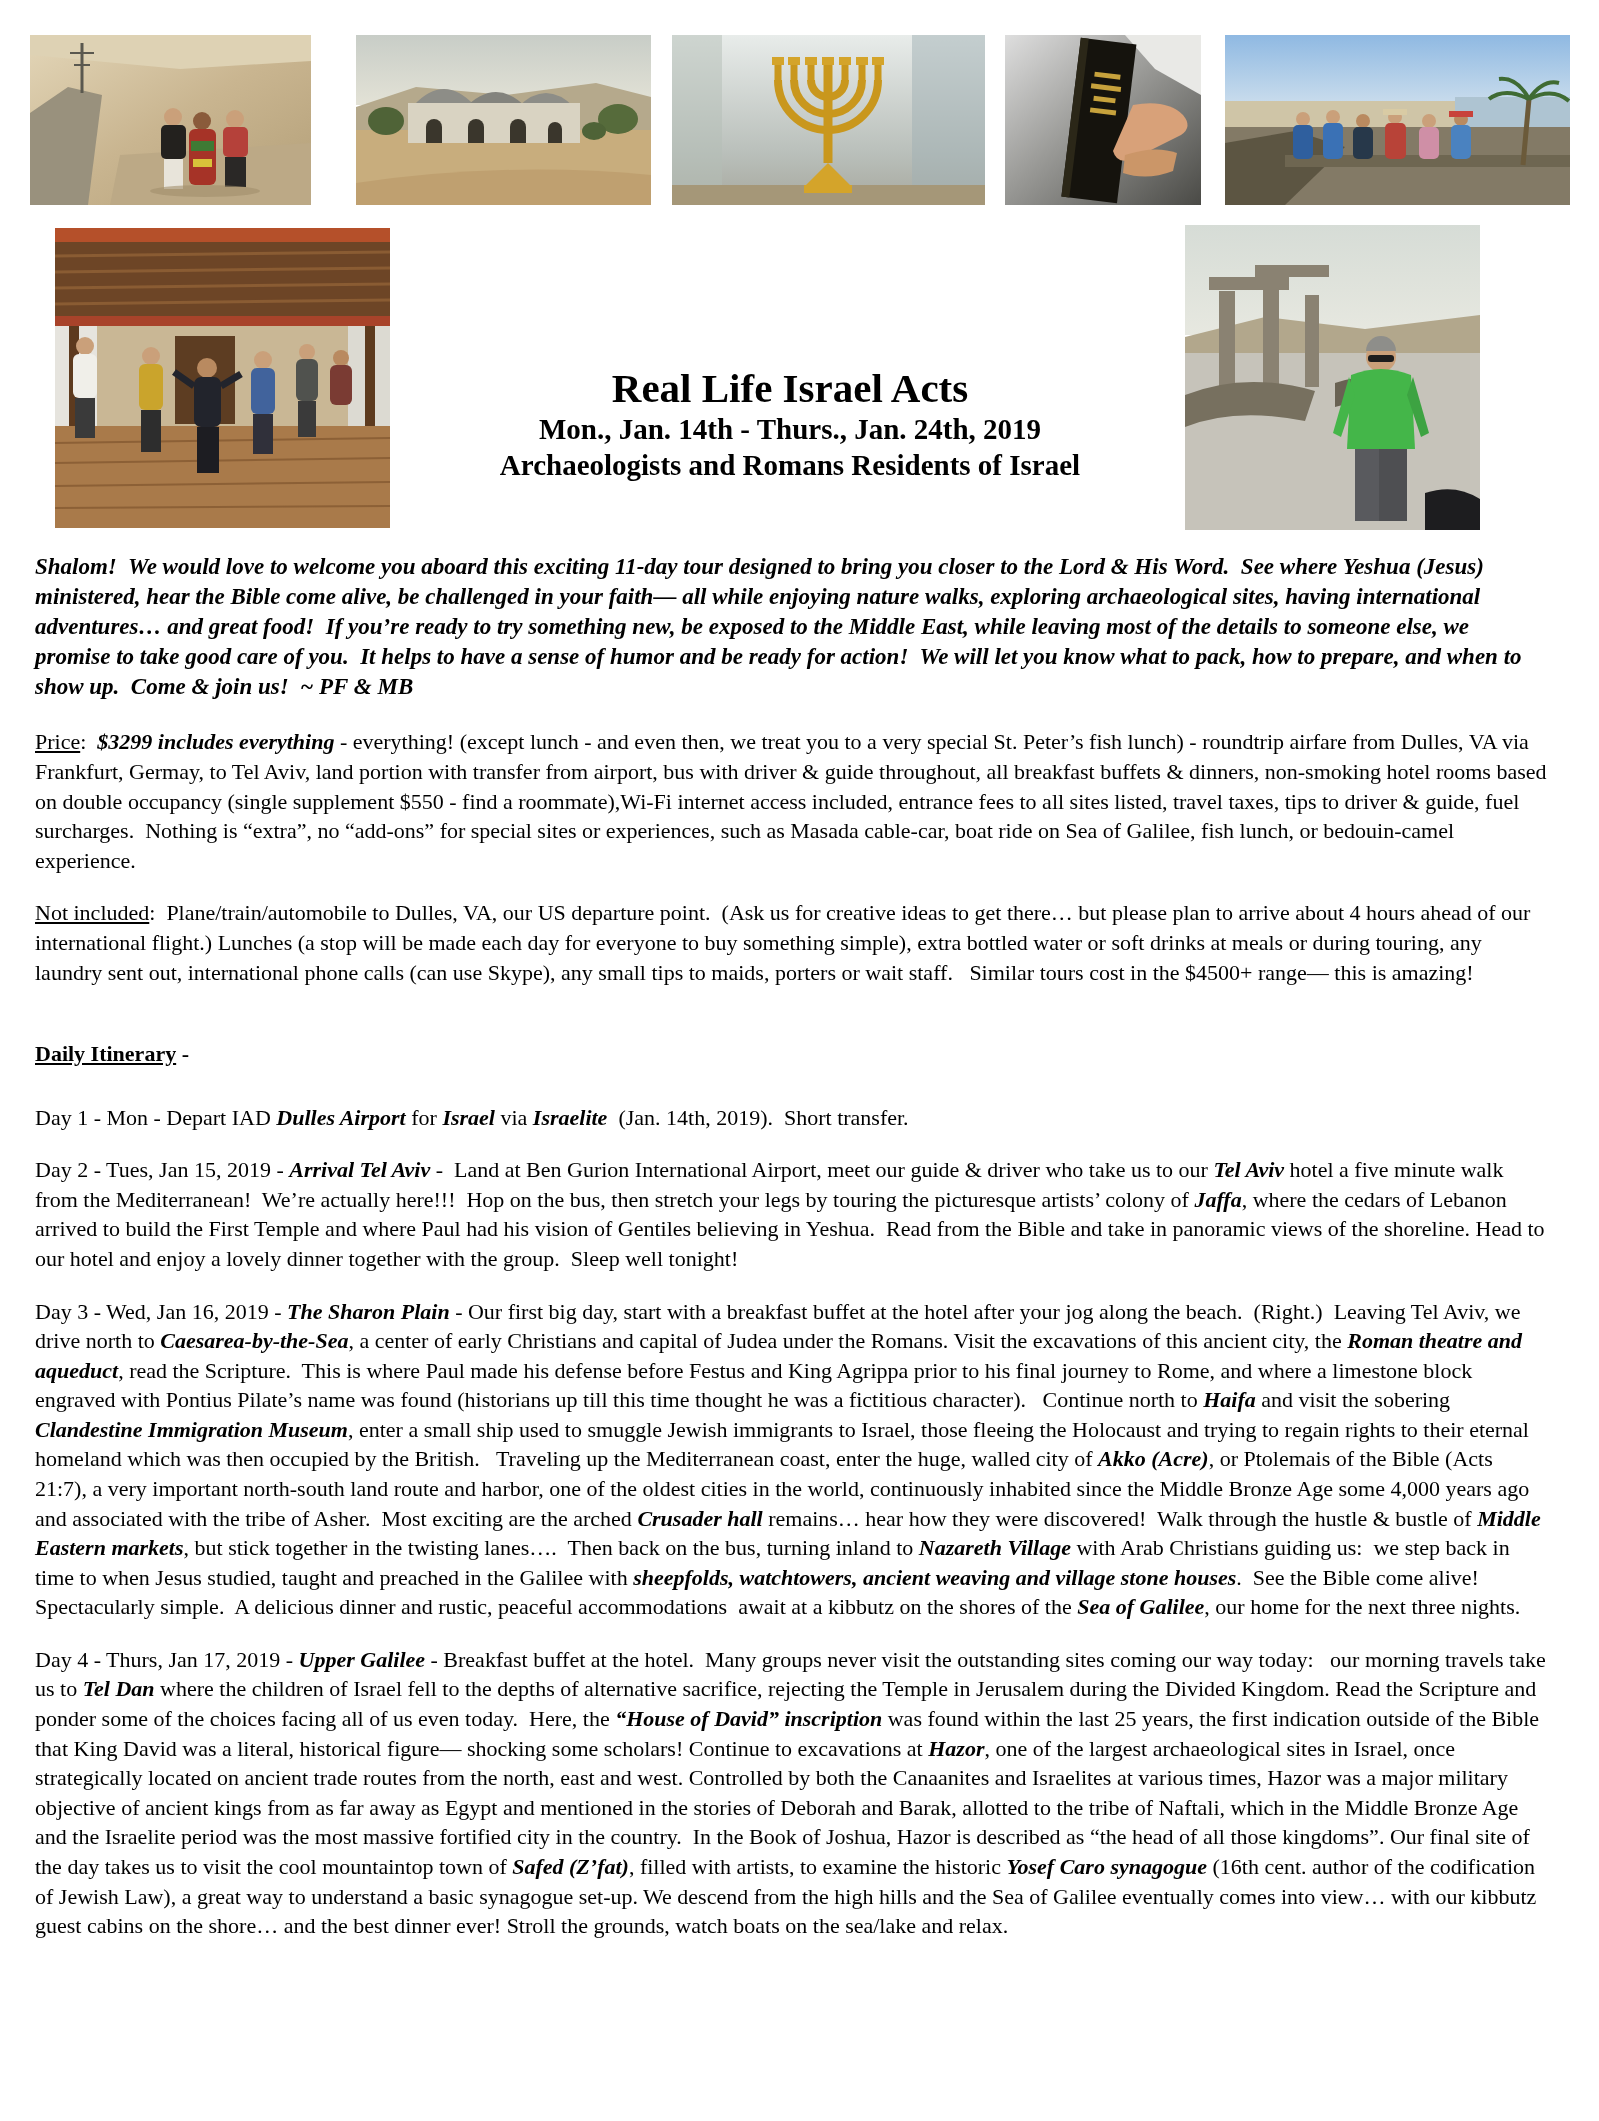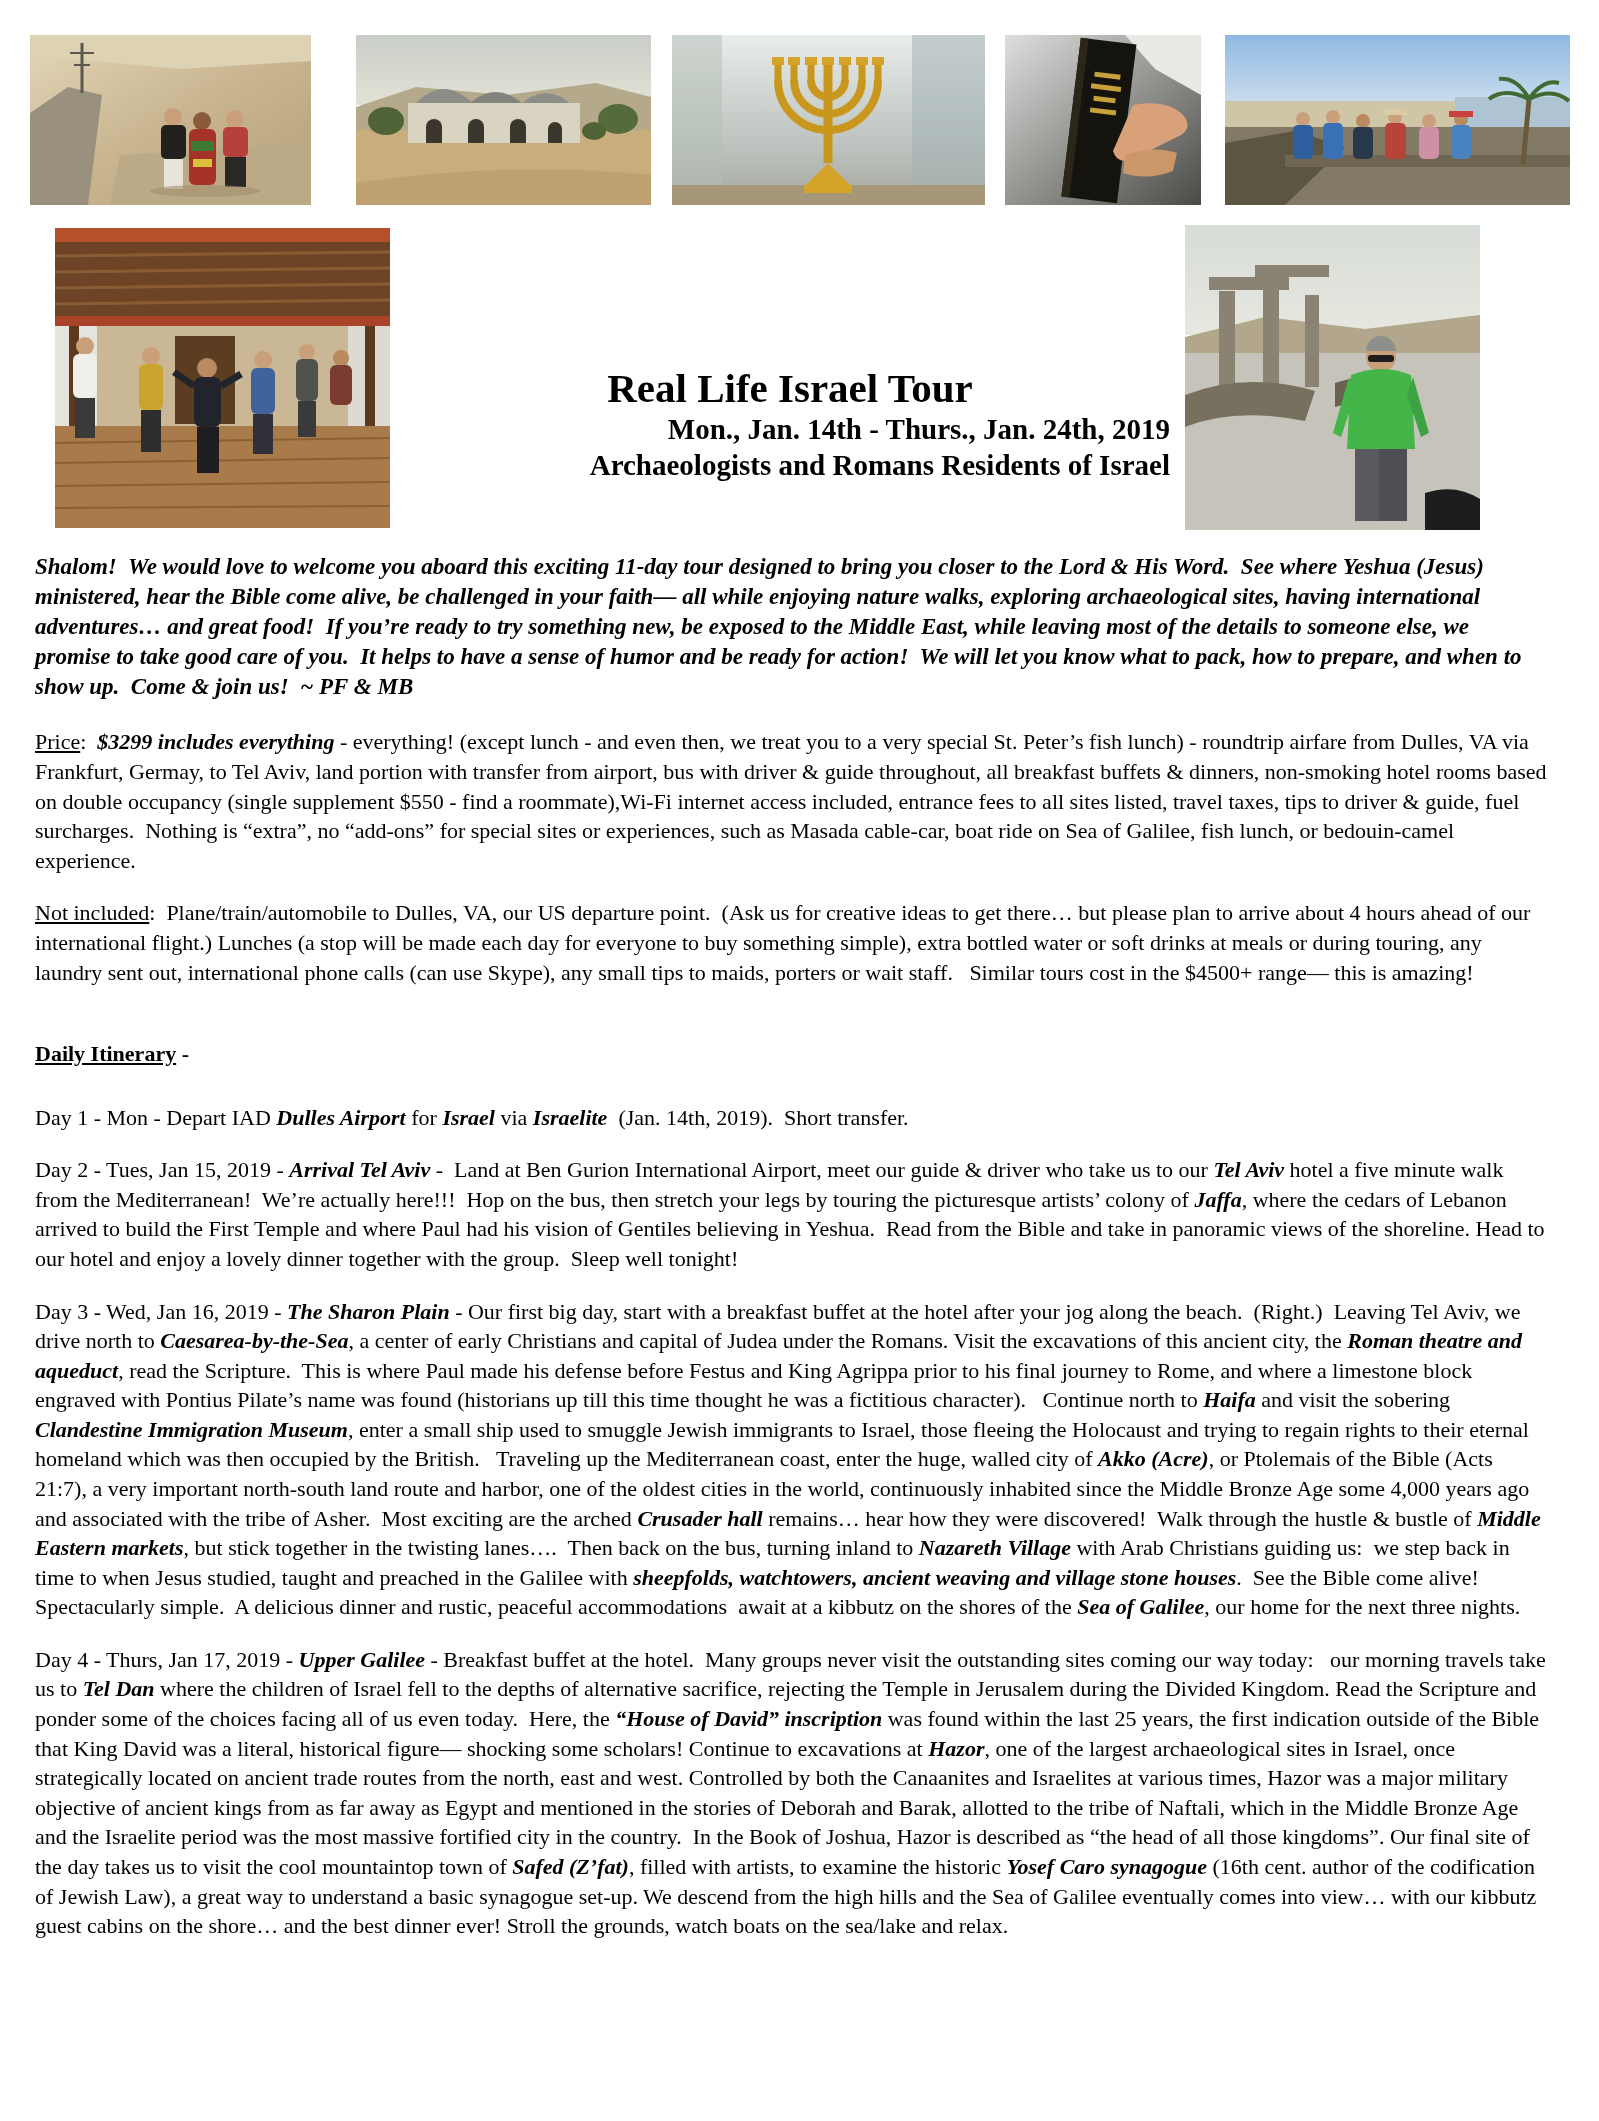--- a/index.html
+++ b/index.html
@@ -2,21 +2,21 @@
 <html><head>
 <meta charset="utf-8">
 <style>
   html,body{margin:0;padding:0;background:#888;}
   .page{position:relative;width:1599px;height:2121px;background:#ffffff;margin:0 auto;
         font-family:"Liberation Serif","DejaVu Serif",serif;color:#000;overflow:hidden;}
   .photo{position:absolute;overflow:hidden;}
   .photo svg{display:block;width:100%;height:100%;}
   .title-block{position:absolute;top:365px;left:410px;width:760px;text-align:center;}
   .main-title{font-size:41px;font-weight:bold;line-height:1.15;}
-  .sub-title{font-size:29px;font-weight:bold;line-height:1.24;text-align:right;}
+  .sub-title{font-size:29px;font-weight:bold;line-height:1.24;}
   .content{position:absolute;top:552px;left:35px;width:1530px;}
   .content p{margin:0 16px 23px 0;font-size:22px;line-height:1.345;white-space:pre-wrap;text-align:left;}
   p.intro{font-size:23px;font-weight:bold;font-style:italic;line-height:1.30;margin-bottom:26px;}
   p.heading{font-size:22px;font-weight:bold;margin:52px 0 34px 0;}
   .day{margin-bottom:25px;}
   .b{font-weight:bold;font-style:italic;}
   .u{text-decoration:underline;}
 </style>
 </head>
 <body>
@@ -226,21 +226,21 @@
         <circle cx="252" cy="124" r="8" fill="#caa07a"></circle>
           <rect x="241" y="131" width="22" height="42" rx="6" fill="#50524e"></rect>
           <rect x="243" y="173" width="18" height="36" fill="#3a3a3a"></rect>
         <circle cx="286" cy="130" r="8" fill="#b98a60"></circle>
           <rect x="275" y="137" width="22" height="40" rx="6" fill="#7a3b33"></rect>
       </g>
     </svg>
   </div>
 
   <div class="title-block">
-    <div class="main-title">Real Life Israel Tour</div>
+    <div class="main-title">Real Life Israel Acts</div>
     <div class="sub-title">Mon., Jan. 14th - Thurs., Jan. 24th, 2019</div>
     <div class="sub-title">Archaeologists and Romans Residents of Israel</div>
   </div>
 
   <div class="photo" style="left:1185px;top:225px;width:295px;height:305px;">
     <svg viewBox="0 0 295 305" preserveAspectRatio="none">
       <defs>
           <linearGradient id="g6" x1="0" y1="0" x2="0" y2="1">
         <stop offset="0" stop-color="#d6dcd6"></stop>
             <stop offset="1" stop-color="#e7e8e0"></stop>

